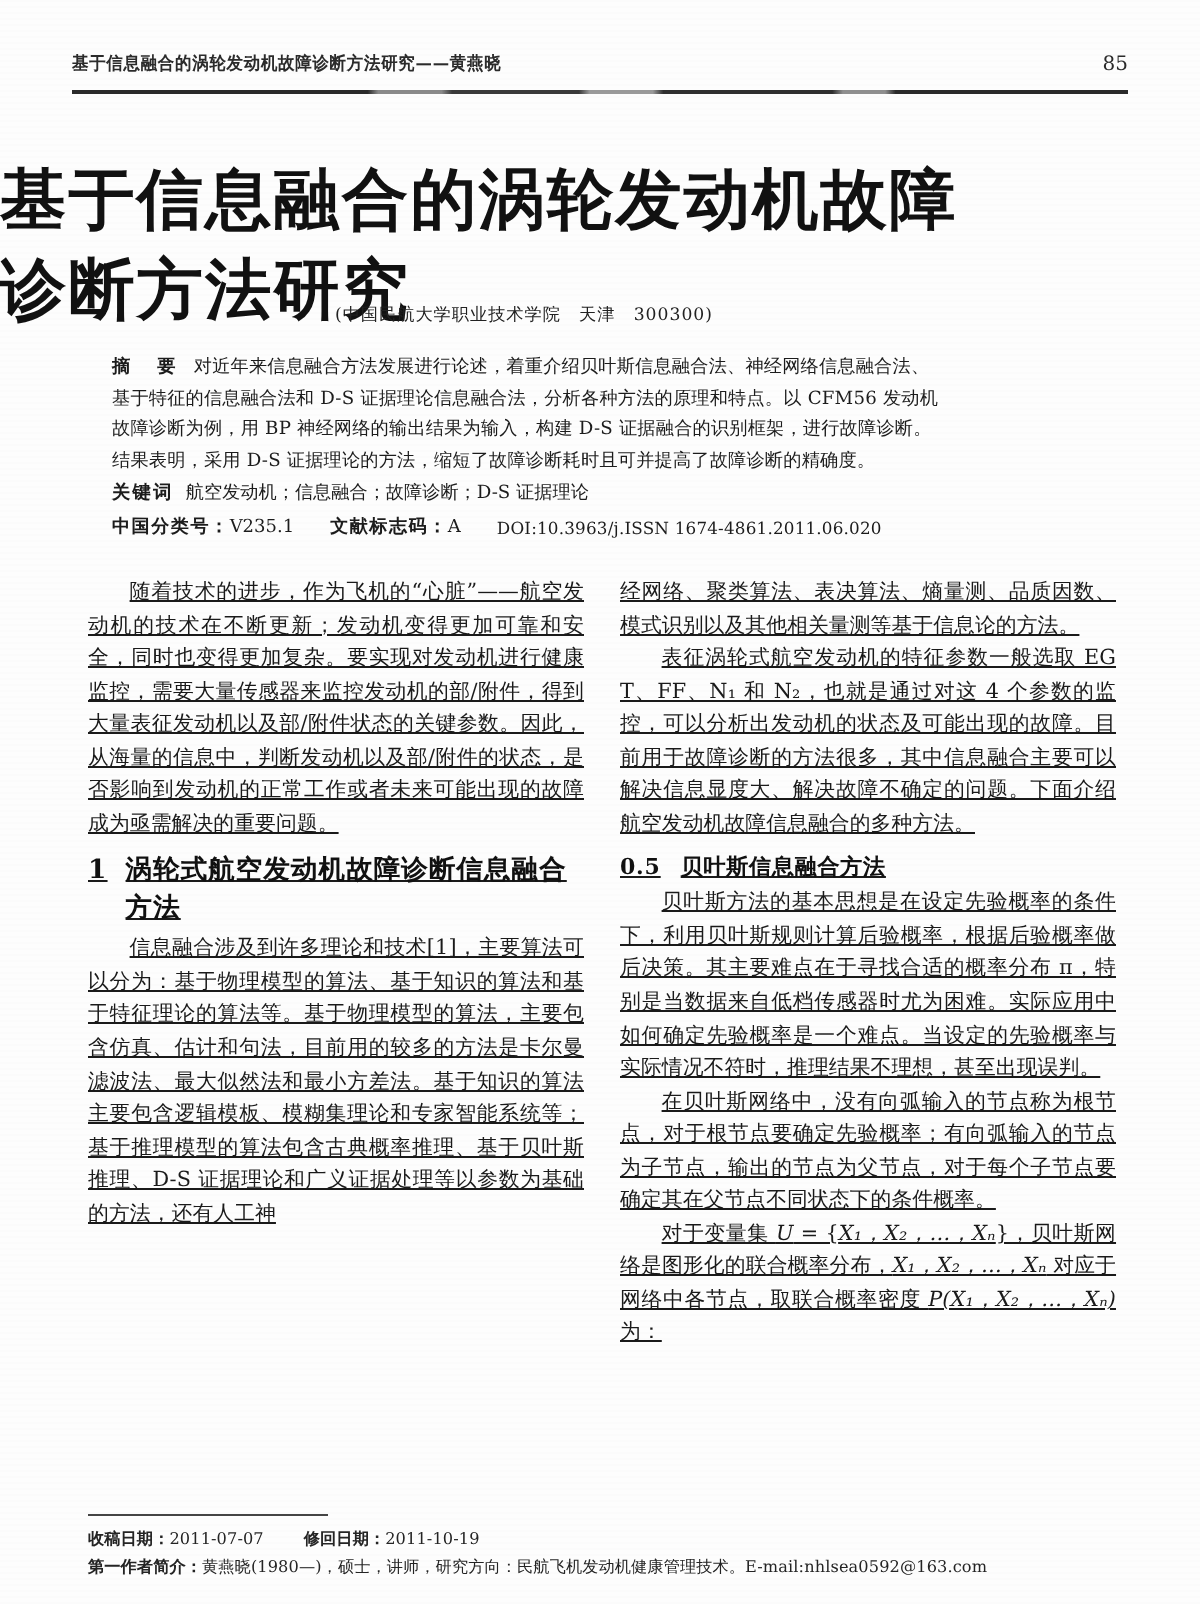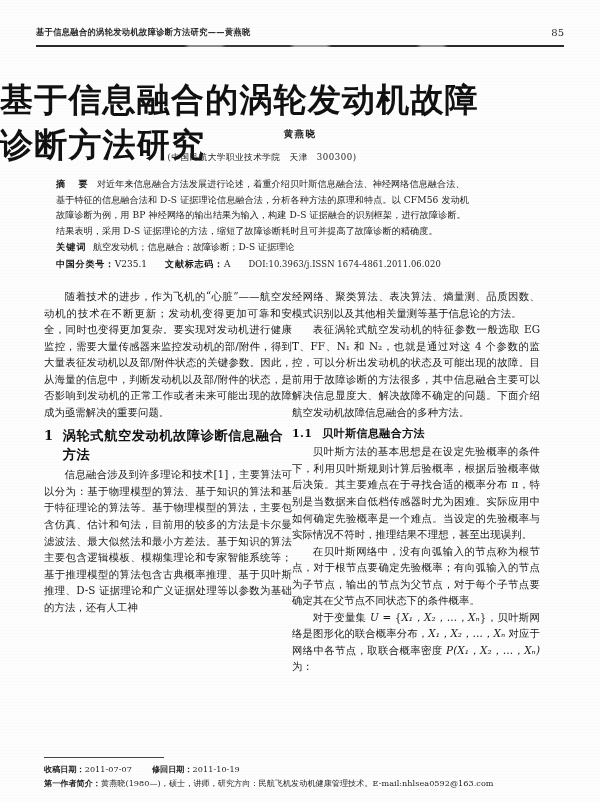--- a/index.html
+++ b/index.html
@@ -167,20 +167,22 @@
   .cls-doi { font-size: 8.4px; letter-spacing: 0.1px; }
 
   
   .cols {
     position: absolute;
     left: 44px;
     top: 288px;
     width: 514px;
     height: 470px;
     display: flex;
+    gap: 18px;
+    text-decoration: underline;
   }
   .col {
     width: 248px;
     position: relative;
   }
   p.bodytext {
     margin: 0;
     font-family: "DejaVu Serif", "Liberation Serif", serif;
     font-size: 10.4px;
     line-height: 16.55px;
@@ -251,21 +253,20 @@
 
 <div class="page">
 
   <div class="runhead">
     <div class="runhead-text">基于信息融合的涡轮发动机故障诊断方法研究——黄燕晓</div>
     <div class="runhead-page">85</div>
   </div>
   <div class="runhead-rule"></div>
 
   <div class="title">基于信息融合的涡轮发动机故障诊断方法研究</div>
-  <div class="author">黄燕晓</div>
   <div class="affiliation">(中国民航大学职业技术学院　天津　300300)</div>
 
   <div class="abstract-block">
     <div class="abs-line indent-first">
       <span class="lbl">摘　要</span><span>对近年来信息融合方法发展进行论述，着重介绍贝叶斯信息融合法、神经网络信息融合法、</span>
     </div>
     <div class="abs-line">基于特征的信息融合法和 D-S 证据理论信息融合法，分析各种方法的原理和特点。以 CFM56 发动机</div>
     <div class="abs-line">故障诊断为例，用 BP 神经网络的输出结果为输入，构建 D-S 证据融合的识别框架，进行故障诊断。</div>
     <div class="abs-line">结果表明，采用 D-S 证据理论的方法，缩短了故障诊断耗时且可并提高了故障诊断的精确度。</div>
 
@@ -288,21 +289,21 @@
         <span class="num">1</span>
         <span class="txt">涡轮式航空发动机故障诊断信息融合方法</span>
       </h2>
       <p class="bodytext">信息融合涉及到许多理论和技术[1]，主要算法可以分为：基于物理模型的算法、基于知识的算法和基于特征理论的算法等。基于物理模型的算法，主要包含仿真、估计和句法，目前用的较多的方法是卡尔曼滤波法、最大似然法和最小方差法。基于知识的算法主要包含逻辑模板、模糊集理论和专家智能系统等；基于推理模型的算法包含古典概率推理、基于贝叶斯推理、D-S 证据理论和广义证据处理等以参数为基础的方法，还有人工神</p>
     </div>
 
     <div class="col">
       <p class="bodytext no-indent">经网络、聚类算法、表决算法、熵量测、品质因数、模式识别以及其他相关量测等基于信息论的方法。</p>
       <p class="bodytext">表征涡轮式航空发动机的特征参数一般选取 EGT、FF、N₁ 和 N₂，也就是通过对这 4 个参数的监控，可以分析出发动机的状态及可能出现的故障。目前用于故障诊断的方法很多，其中信息融合主要可以解决信息显度大、解决故障不确定的问题。下面介绍航空发动机故障信息融合的多种方法。</p>
       <h3 class="subsec">
-        <span class="num">1.1</span><span>贝叶斯信息融合方法</span>
+        <span class="num">0.5</span><span>贝叶斯信息融合方法</span>
       </h3>
       <p class="bodytext">贝叶斯方法的基本思想是在设定先验概率的条件下，利用贝叶斯规则计算后验概率，根据后验概率做后决策。其主要难点在于寻找合适的概率分布 π，特别是当数据来自低档传感器时尤为困难。实际应用中如何确定先验概率是一个难点。当设定的先验概率与实际情况不符时，推理结果不理想，甚至出现误判。</p>
       <p class="bodytext">在贝叶斯网络中，没有向弧输入的节点称为根节点，对于根节点要确定先验概率；有向弧输入的节点为子节点，输出的节点为父节点，对于每个子节点要确定其在父节点不同状态下的条件概率。</p>
       <p class="bodytext"><span>对于变量集 </span><span class="formula-var">U</span><span> = {</span><span class="formula-var">X₁，X₂，…，Xₙ</span><span>}，贝叶斯网络是图形化的联合概率分布，</span><span class="formula-var">X₁，X₂，…，Xₙ</span><span> 对应于网络中各节点，取联合概率密度 </span><span class="formula-var">P(X₁，X₂，…，Xₙ)</span><span> 为：</span></p>
     </div>
 
   </div>
 
   <div class="footrule"></div>
   <div class="footnotes">

